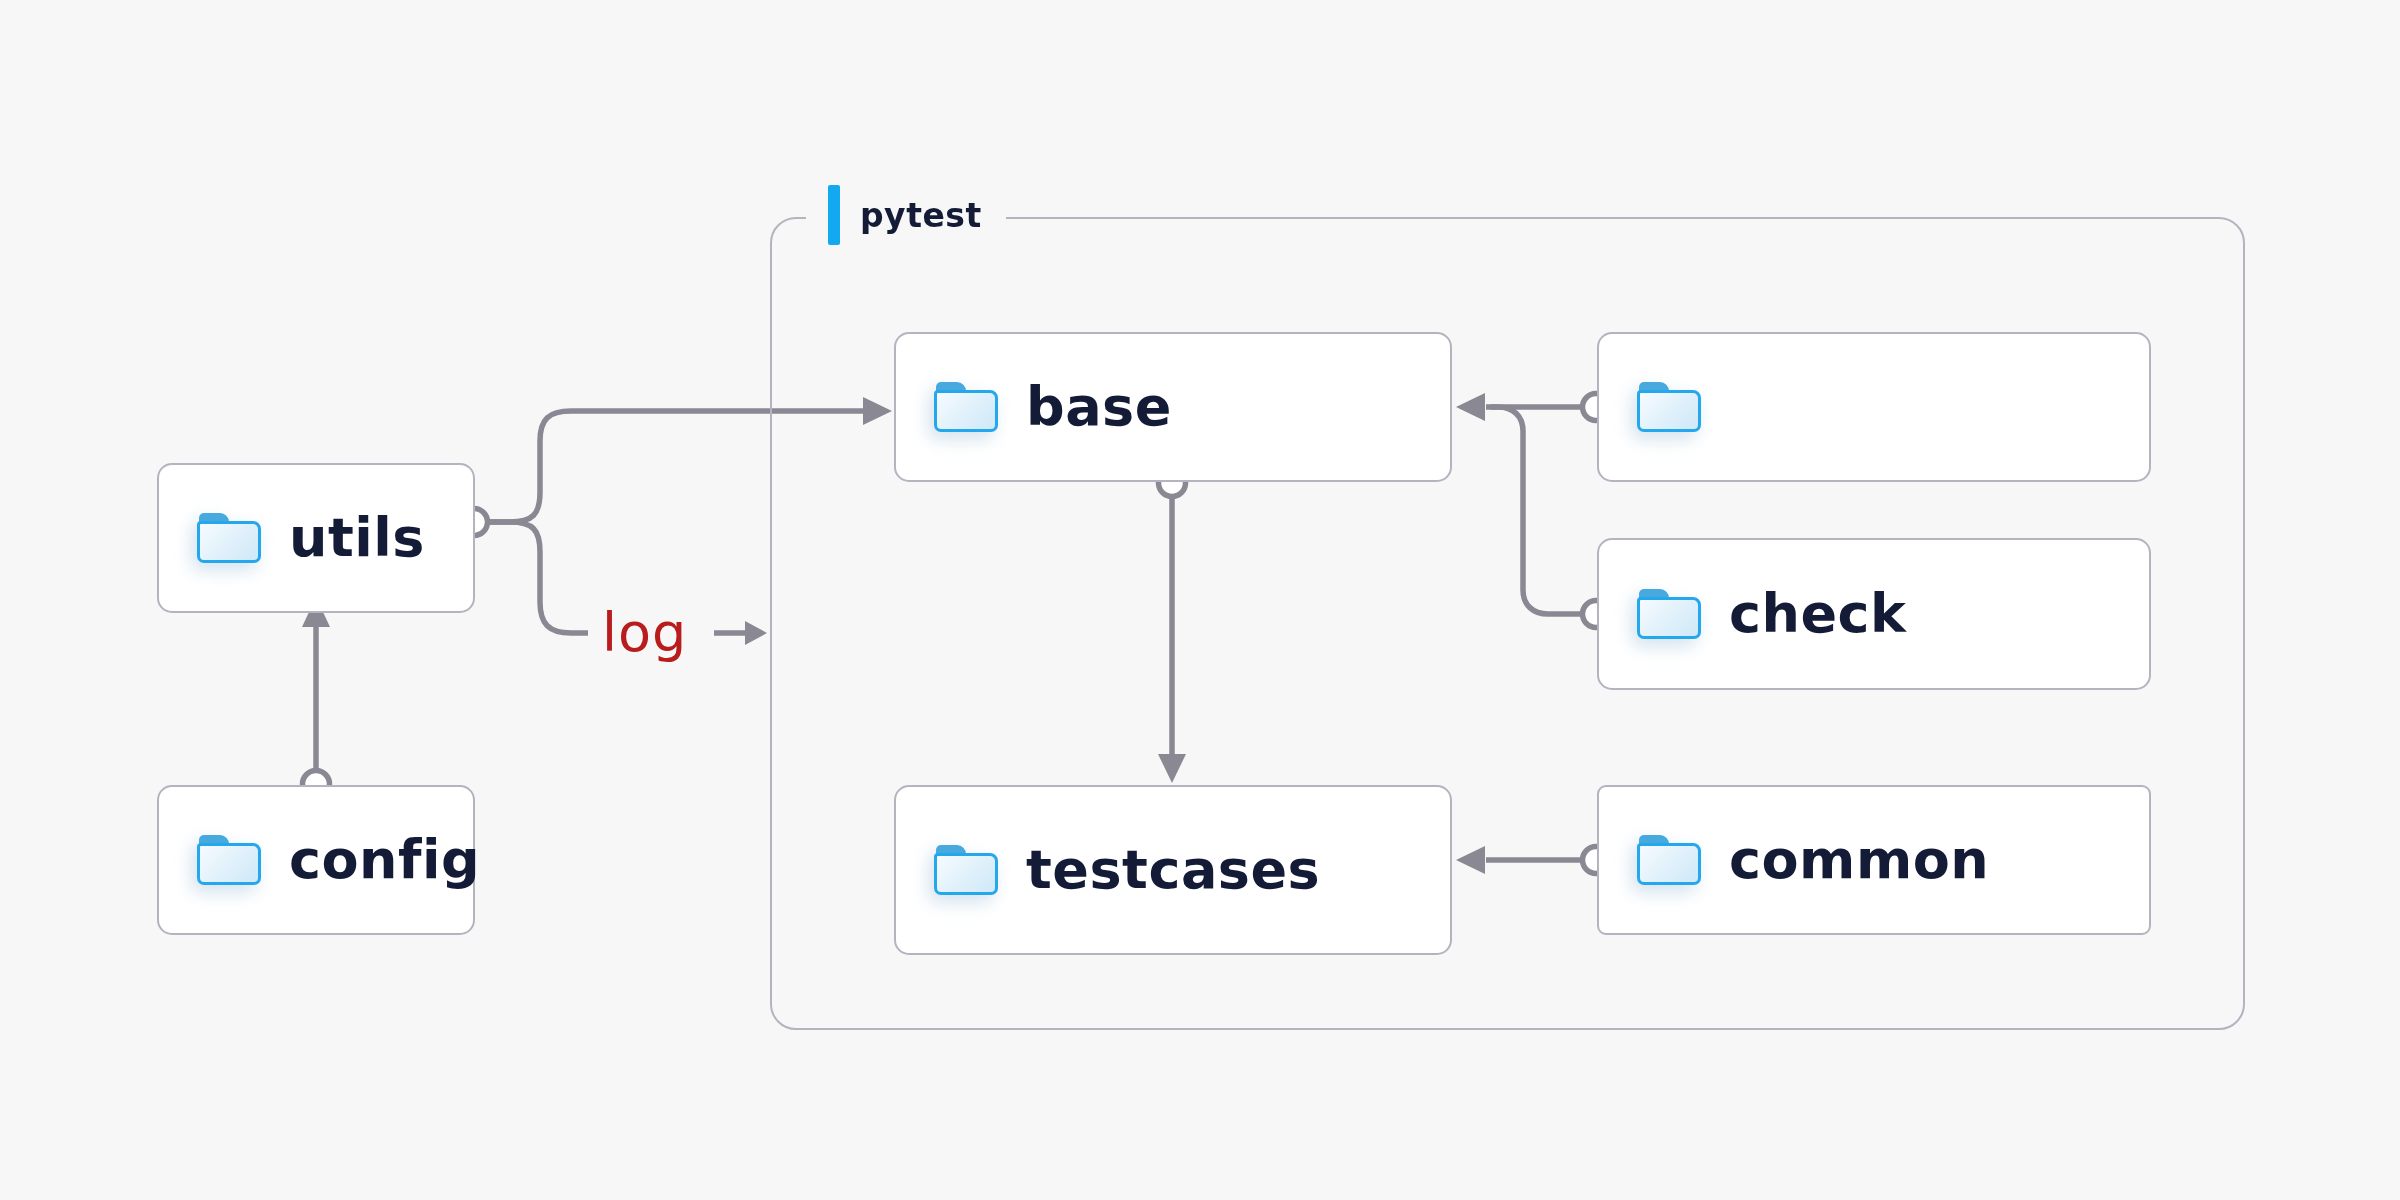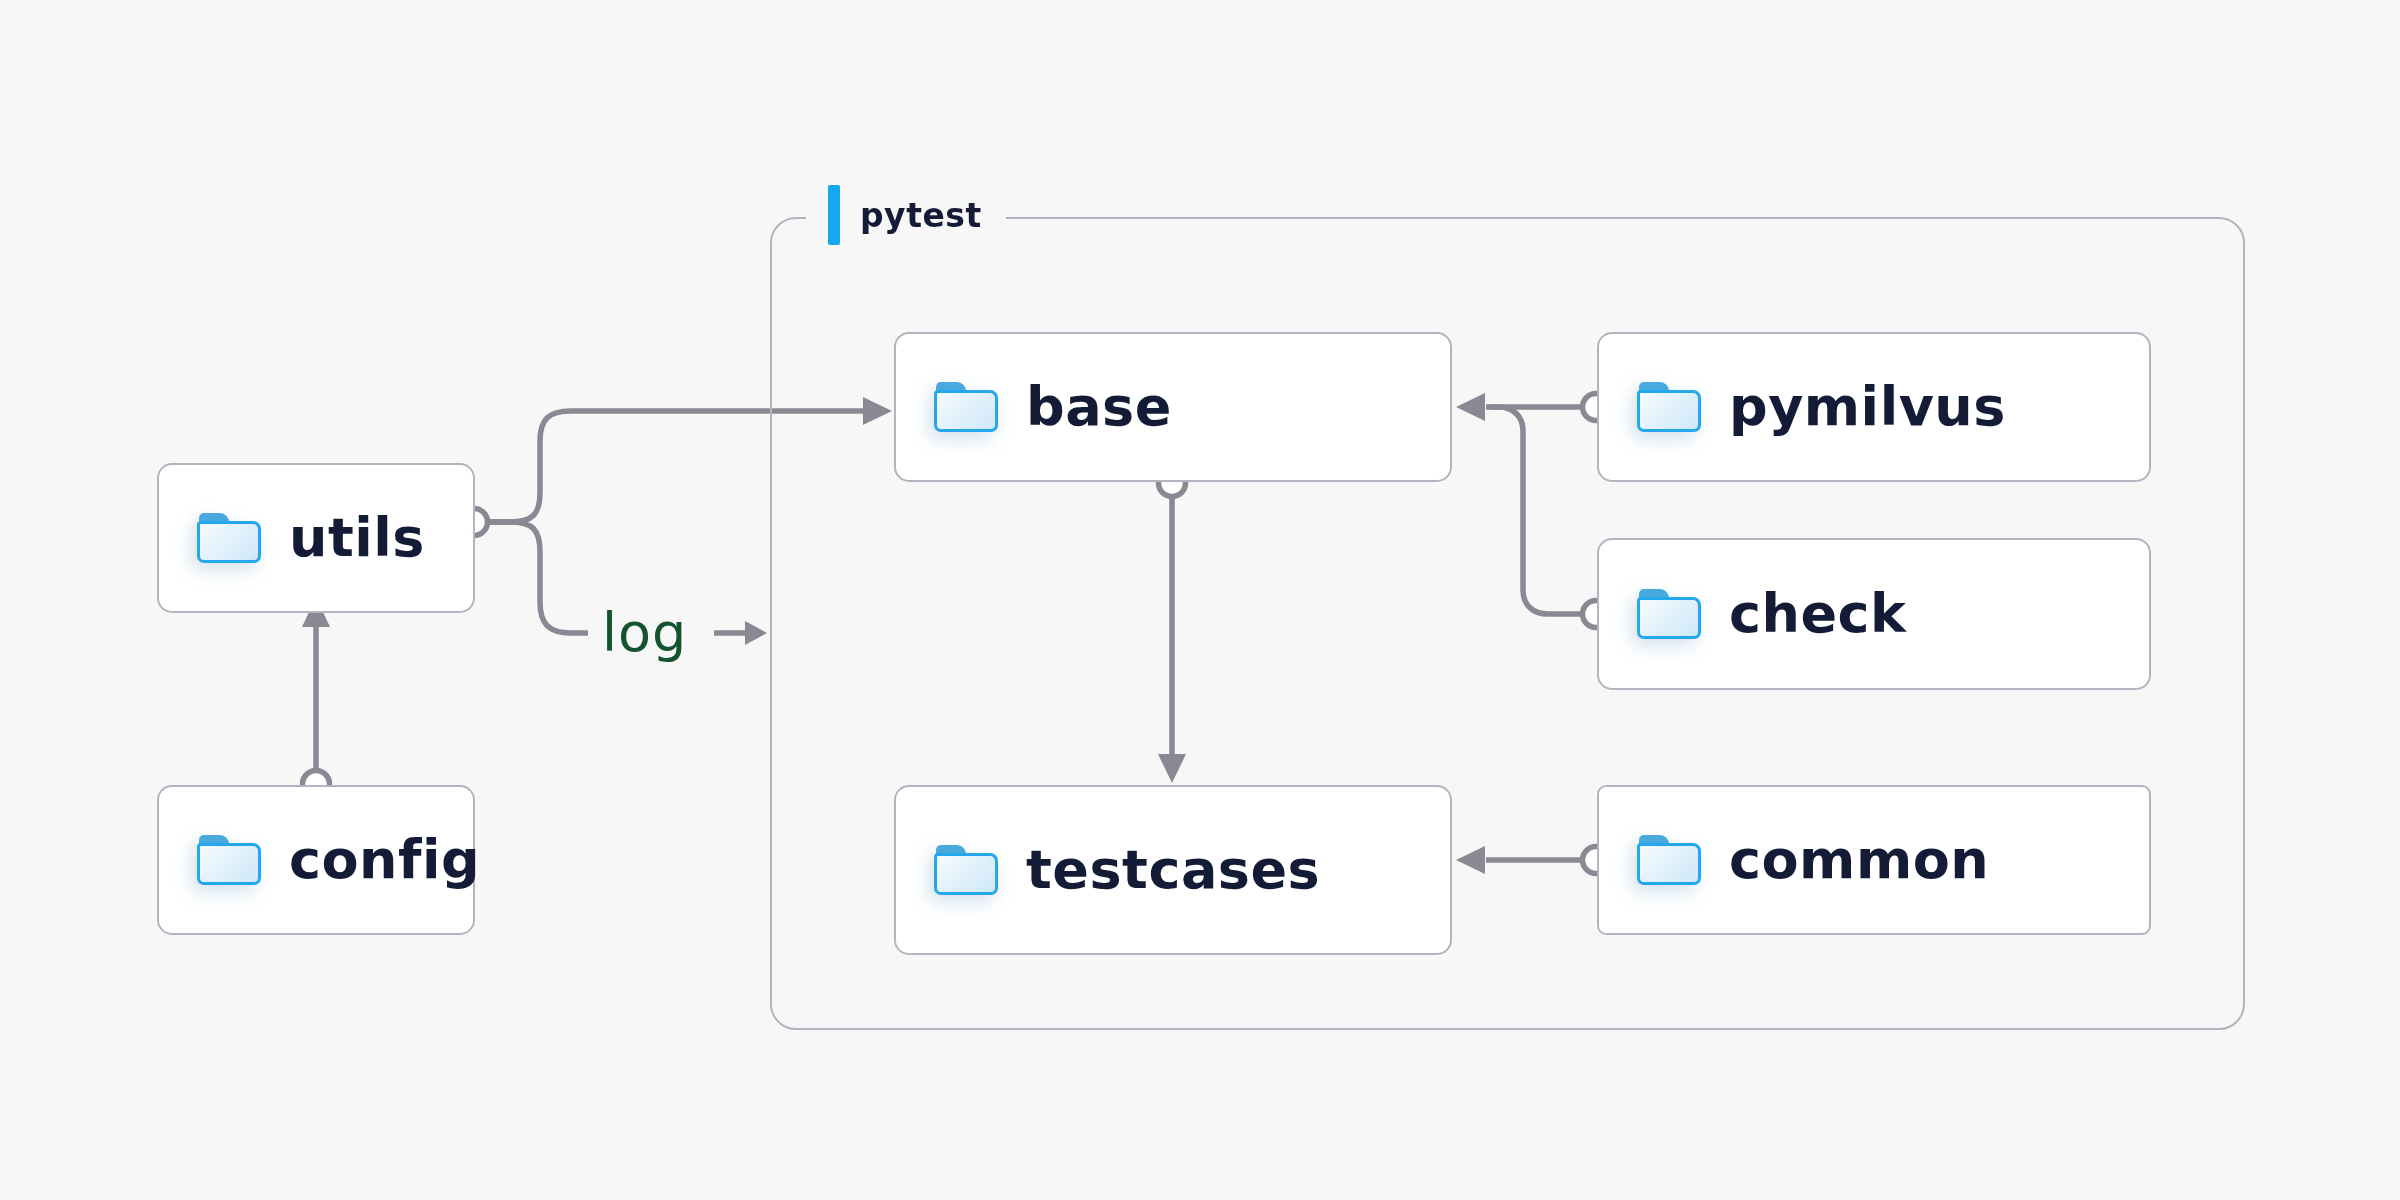--- a/index.html
+++ b/index.html
@@ -60,21 +60,21 @@
   .folder-body{
     position:absolute;left:0;top:8px;width:64px;height:42px;box-sizing:border-box;
     background:linear-gradient(135deg,#f6fbff 0%,#e3f2fb 45%,#cfe8f8 100%);
     border:3.5px solid #25a7ec;border-radius:4px 8px 7px 7px;
   }
 
   
   .edge-label{
     position:absolute;left:602px;top:603px;height:60px;
     display:flex;align-items:center;
-    font-size:54px;font-weight:500;color:#14532d;line-height:1;letter-spacing:1px;
+    font-size:54px;font-weight:500;color:#b91c1c;line-height:1;letter-spacing:1px;
   }
 </style>
 </head>
 <body>
 
 <div class="stage">
 
   <svg class="connectors" viewBox="0 0 2400 1200" fill="none" stroke="#8a8893" stroke-width="5.5">
 
     <g>
@@ -149,21 +149,20 @@
         <span class="folder-body"></span>
       </span>
     <span class="node-label">base</span>
   </div>
 
   <div class="node" id="node-pymilvus">
     <span class="folder">
         <span class="folder-tab"></span>
         <span class="folder-body"></span>
       </span>
-    <span class="node-label">pymilvus</span>
   </div>
 
   <div class="node" id="node-check">
     <span class="folder">
         <span class="folder-tab"></span>
         <span class="folder-body"></span>
       </span>
     <span class="node-label">check</span>
   </div>
 

